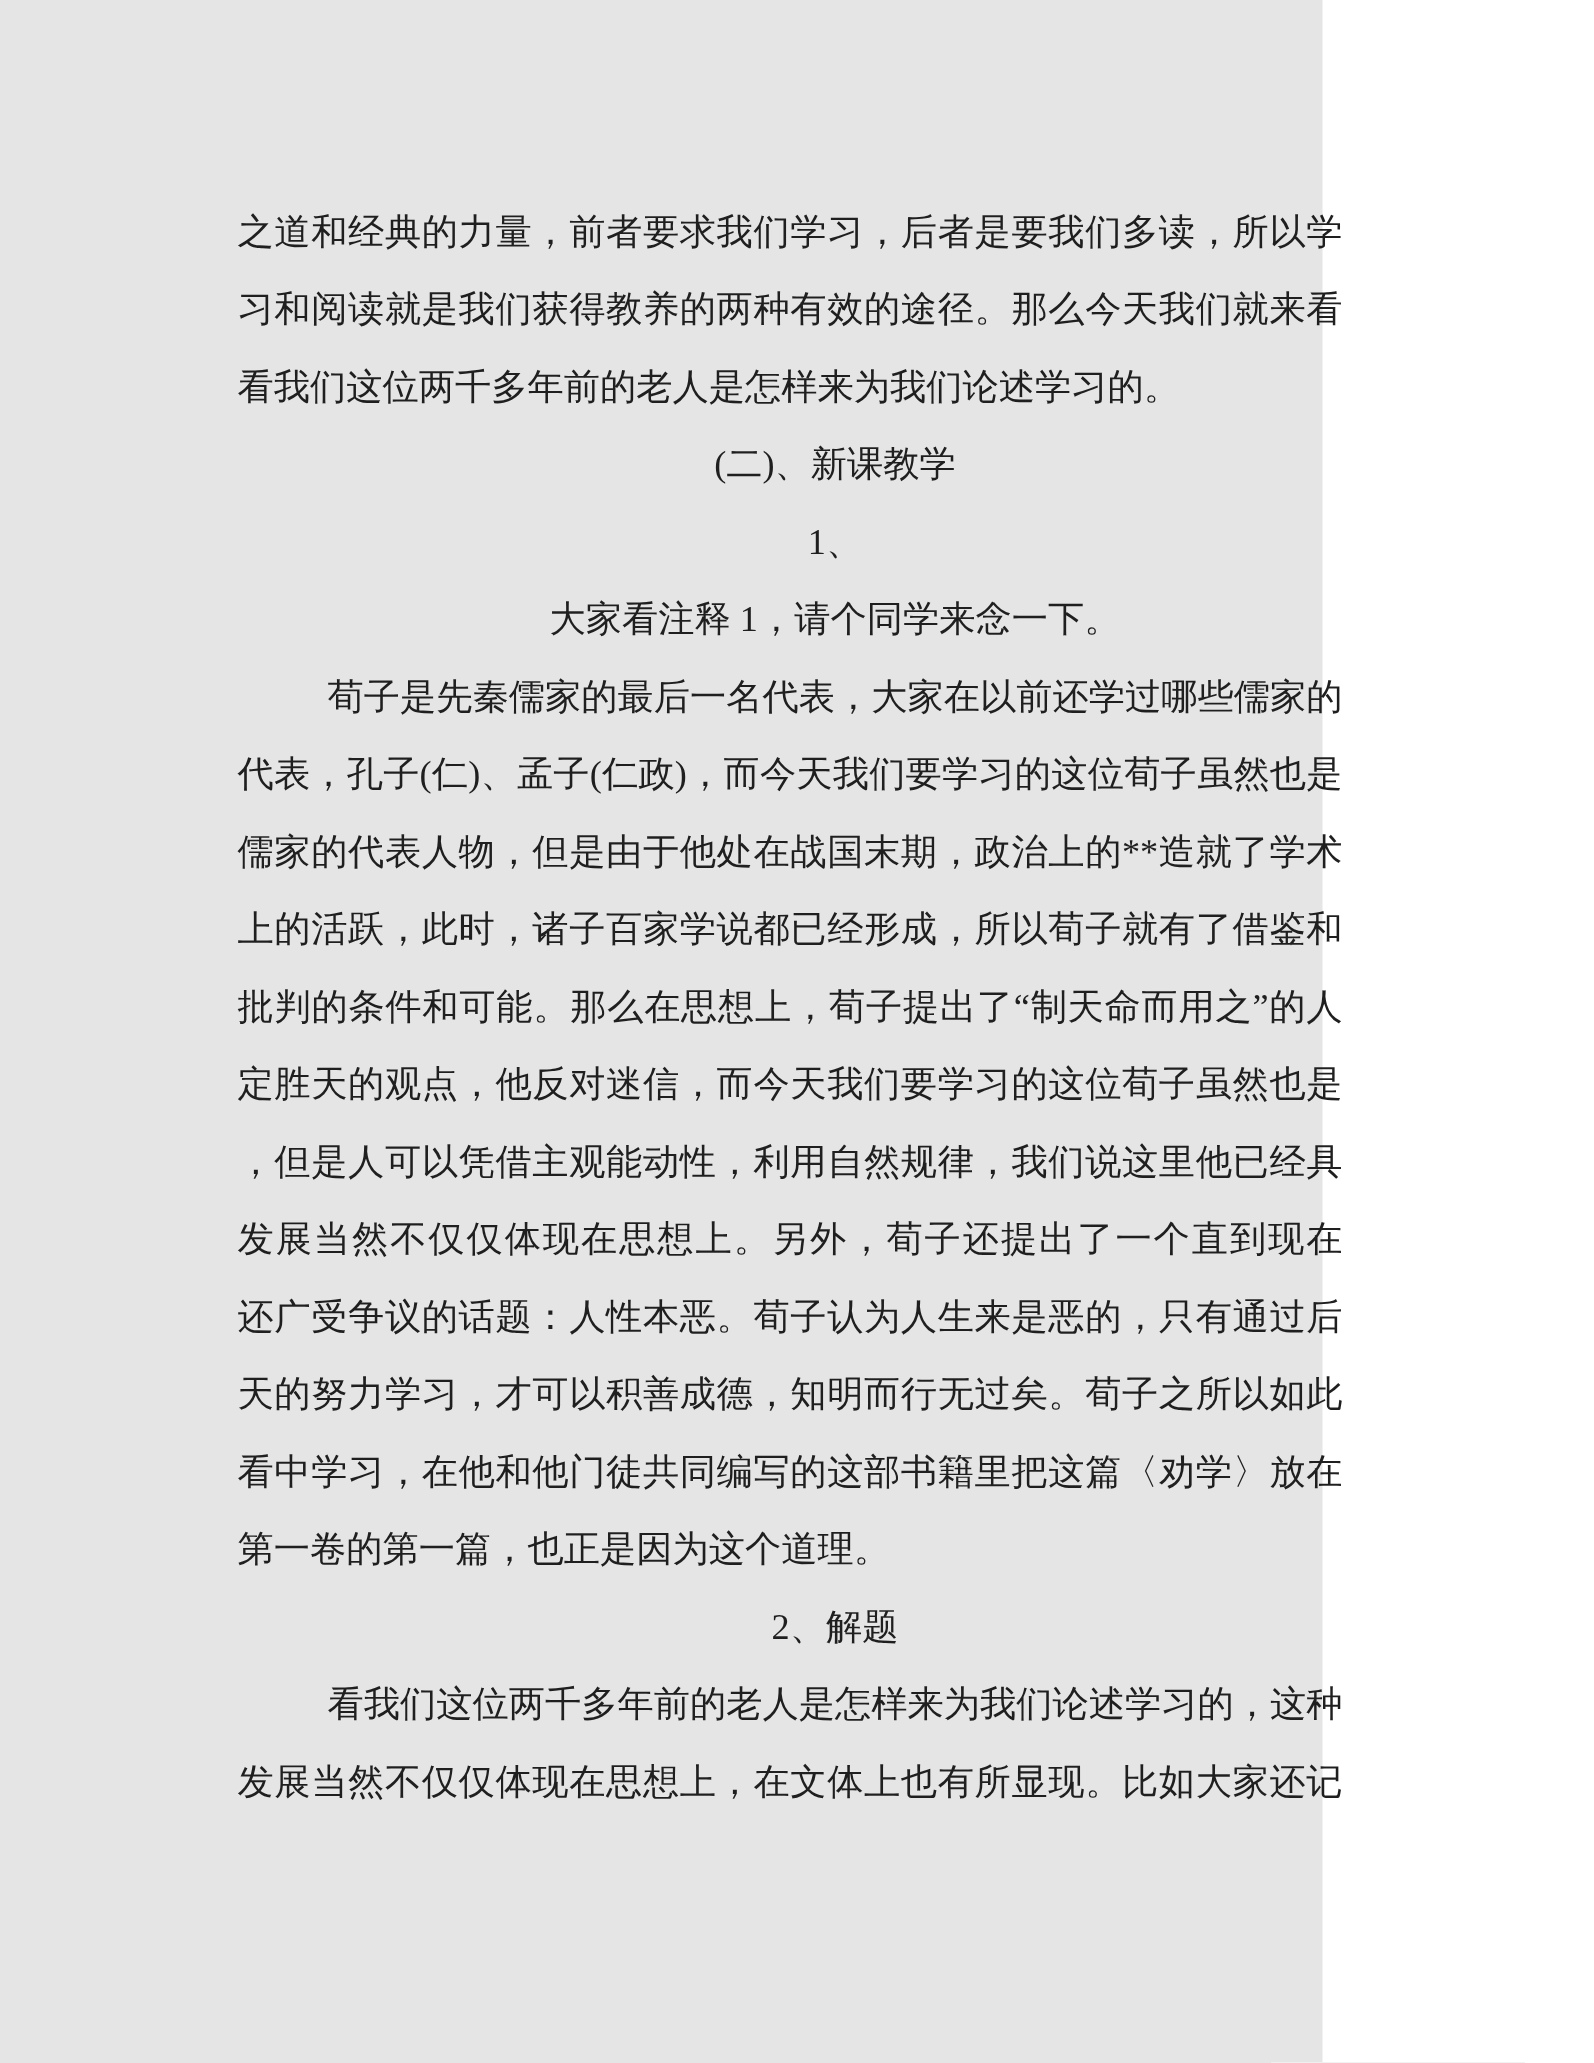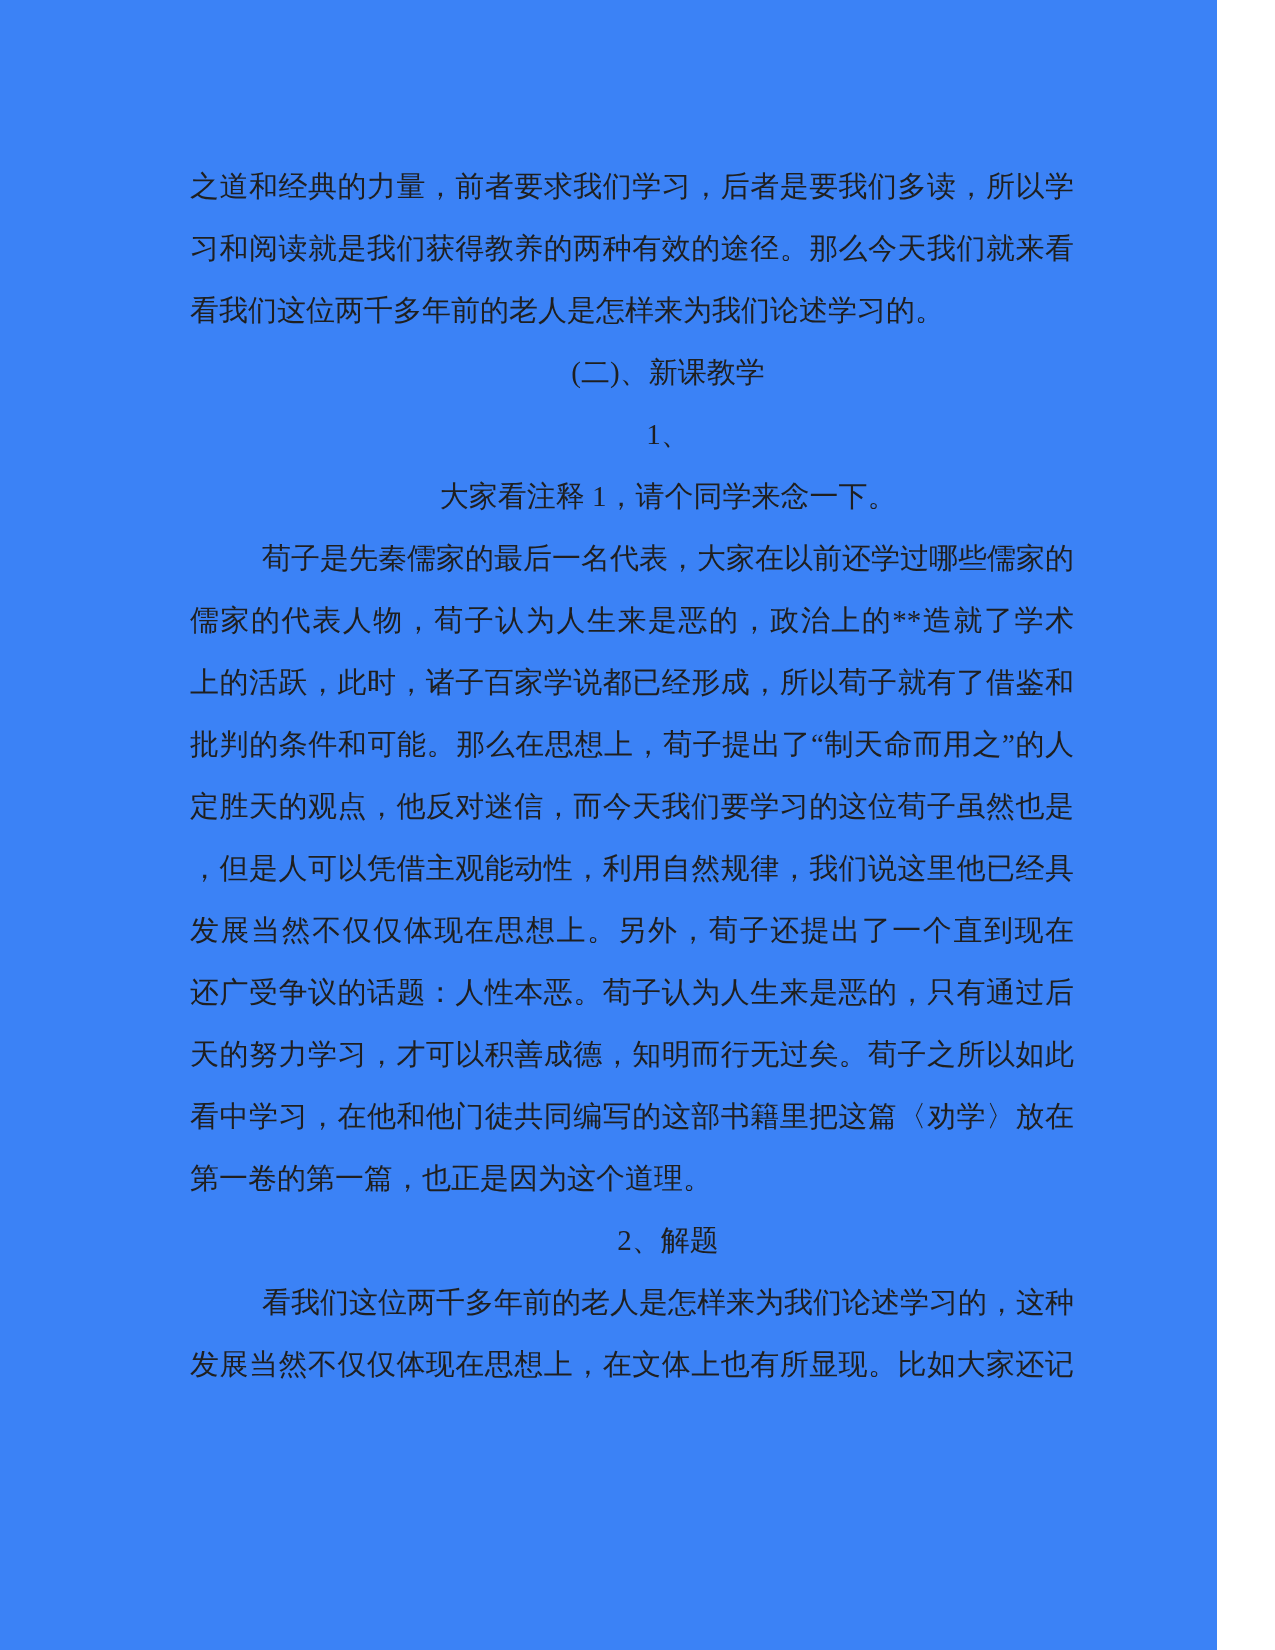--- a/index.html
+++ b/index.html
@@ -11,23 +11,23 @@
     height: 1650px;
     background: #ffffff;
     position: relative;
     overflow: hidden;
     font-family: "Liberation Serif", "DejaVu Serif", serif;
   }
   .page {
     position: absolute;
     left: 0;
     top: 0;
-    width: 1217px;
+    width: 1058px;
     height: 1650px;
-    background: #3b82f6;
+    background: #e5e5e5;
   }
   .text-column {
     position: absolute;
     left: 190px;
     top: 155px;
     width: 884px;
   }
   .line {
     font-size: 29px;
     line-height: 62px;
@@ -52,21 +52,22 @@
 
 <div class="page">
   <div class="text-column">
       <div class="line fill">之道和经典的力量，前者要求我们学习，后者是要我们多读，所以学</div>
       <div class="line fill">习和阅读就是我们获得教养的两种有效的途径。那么今天我们就来看</div>
       <div class="line">看我们这位两千多年前的老人是怎样来为我们论述学习的。</div>
       <div class="line indent">(二)、新课教学</div>
       <div class="line indent">1、</div>
       <div class="line indent">大家看注释 1，请个同学来念一下。</div>
       <div class="line indent fill">荀子是先秦儒家的最后一名代表，大家在以前还学过哪些儒家的</div>
-      <div class="line fill">儒家的代表人物，荀子认为人生来是恶的，政治上的**造就了学术</div>
+      <div class="line fill">代表，孔子(仁)、孟子(仁政)，而今天我们要学习的这位荀子虽然也是</div>
+      <div class="line fill">儒家的代表人物，但是由于他处在战国末期，政治上的**造就了学术</div>
       <div class="line fill">上的活跃，此时，诸子百家学说都已经形成，所以荀子就有了借鉴和</div>
       <div class="line fill">批判的条件和可能。那么在思想上，荀子提出了“制天命而用之”的人</div>
       <div class="line fill">定胜天的观点，他反对迷信，而今天我们要学习的这位荀子虽然也是</div>
       <div class="line fill">，但是人可以凭借主观能动性，利用自然规律，我们说这里他已经具</div>
       <div class="line fill">发展当然不仅仅体现在思想上。另外，荀子还提出了一个直到现在</div>
       <div class="line fill">还广受争议的话题：人性本恶。荀子认为人生来是恶的，只有通过后</div>
       <div class="line fill">天的努力学习，才可以积善成德，知明而行无过矣。荀子之所以如此</div>
       <div class="line fill">看中学习，在他和他门徒共同编写的这部书籍里把这篇〈劝学〉放在</div>
       <div class="line">第一卷的第一篇，也正是因为这个道理。</div>
       <div class="line indent">2、解题</div>

